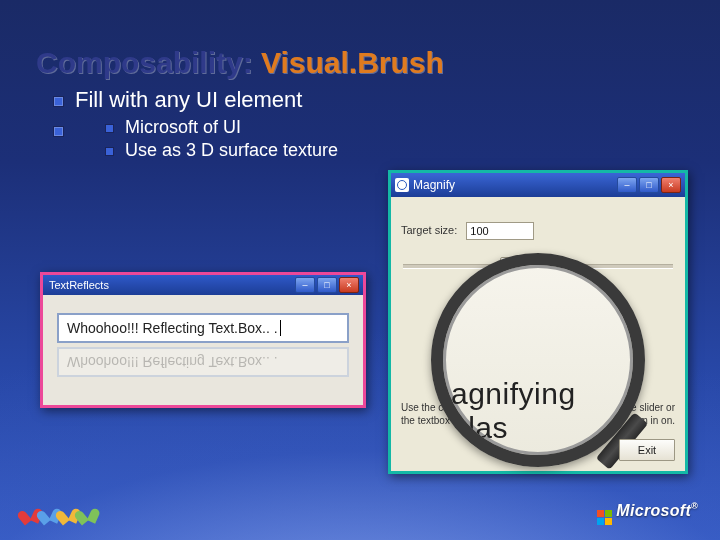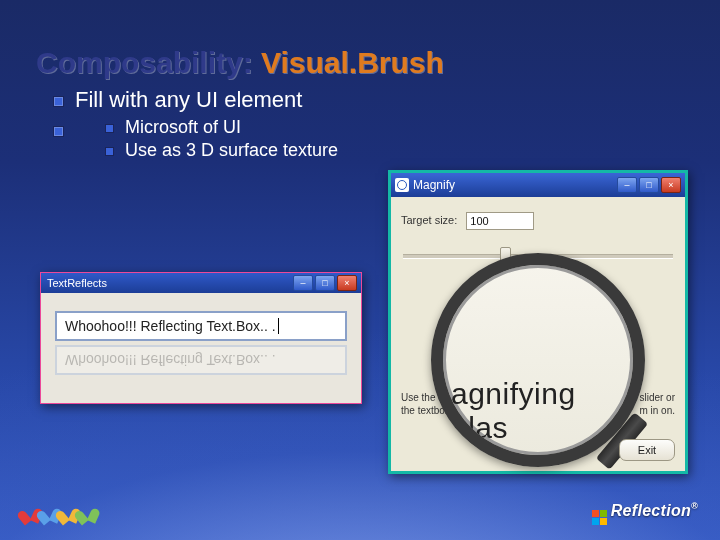--- a/index.html
+++ b/index.html
@@ -19,44 +19,44 @@
   }
   .title .hl{color:#e07b1f}
   ul.bullets{position:absolute;left:40px;top:76px;margin:9px;padding:0;list-style:none;font-size:22px;color:#fff}
   ul.bullets>li{margin:2px 0;padding-left:26px;position:relative}
   ul.bullets>li::before{content:"";position:absolute;left:4px;top:9px;width:9px;height:9px;background:#3a62d8;border:1px solid #1a245a;box-shadow:0 0 0 1px rgba(255,255,255,.25) inset}
   ul.sub{margin:4px 0 0 28px;padding:0;list-style:none;font-size:18px}
   ul.sub>li{margin:2px 0;padding-left:22px;position:relative}
   ul.sub>li::before{content:"";position:absolute;left:2px;top:7px;width:7px;height:7px;background:#3a62d8;border:1px solid #1a245a}
 
   
-  .winL{position:absolute;left:40px;top:272px;width:320px;height:130px;background:#e9e6dd;border:1px solid #ec4899;box-shadow:2px 3px 10px rgba(0,0,0,.5)}
+  .winL{position:absolute;left:40px;top:272px;width:320px;height:130px;background:#e9e6dd;border:3px solid #ec4899;box-shadow:2px 3px 10px rgba(0,0,0,.5)}
   .winL .bar{height:20px;background:linear-gradient(#2f59c9,#1c3d96);display:flex;align-items:center;padding:0 4px;color:#fff;font-size:11px}
   .winL .bar .t{flex:1;padding-left:2px}
   .winbtn{width:18px;height:14px;margin-left:2px;border:1px solid #254a9c;background:linear-gradient(#7da5f0,#2f59c9);border-radius:2px;display:flex;align-items:center;justify-content:center;font-size:9px;color:#fff}
   .winbtn.close{background:linear-gradient(#f08070,#c83a20);border-color:#7a2414}
   .winL .body{padding:18px 14px}
   .tbox{height:26px;border:2px solid #8aa0c8;background:#fff;display:flex;align-items:center;padding:0 8px;color:#222;font-family:Tahoma,sans-serif;font-size:14px}
   .tbox .cursor{width:1px;height:16px;background:#000;margin-left:2px}
   .reflect{margin-top:4px;height:26px;border:2px solid rgba(138,160,200,.35);background:rgba(255,255,255,.3);display:flex;align-items:center;padding:0 8px;color:rgba(40,40,40,.28);font-family:Tahoma,sans-serif;font-size:14px;transform:scaleY(-1);filter:blur(.4px)}
 
   
   .winR{position:absolute;left:388px;top:170px;width:294px;height:298px;background:#ece9d8;border:3px solid #14b8a6;box-shadow:2px 3px 10px rgba(0,0,0,.5)}
   .winR .bar{height:24px;background:linear-gradient(#3a66d6,#1c3d96);display:flex;align-items:center;padding:0 4px;color:#fff;font-size:12px}
   .winR .bar .icon{width:14px;height:14px;background:#fff;border-radius:2px;margin-right:4px;display:flex;align-items:center;justify-content:center}
   .winR .bar .icon::after{content:"";width:8px;height:8px;border:1.5px solid #2a5ac0;border-radius:50%}
   .winR .bar .t{flex:1}
-  .winR .content{padding:15px 10px 10px;color:#222;font-size:11px;position:relative;height:calc(100% - 24px);box-sizing:border-box}
+  .winR .content{padding:25px 10px 10px;color:#222;font-size:11px;position:relative;height:calc(100% - 24px);box-sizing:border-box}
   .lbl{font-size:11px;color:#333}
   .numbox{display:inline-block;width:60px;height:16px;border:1px solid #a09a86;background:#fff;margin-left:6px;vertical-align:middle;font-size:11px;padding:0 3px;line-height:16px;color:#111}
   .slider{position:relative;height:22px;margin:14px 2px 6px}
   .slider .track{position:absolute;left:0;right:0;top:10px;height:3px;background:#cfcabb;border-top:1px solid #b4af9e;border-bottom:1px solid #fff}
   .slider .thumb{position:absolute;top:3px;left:36%;width:9px;height:18px;background:linear-gradient(#f4f2e9,#d7d2c2);border:1px solid #9c9784;border-radius:2px}
   .desc{font-size:10px;color:#333;line-height:1.25;margin-top:126px}
-  .exitbtn{position:absolute;right:10px;bottom:10px;width:54px;height:20px;border:1px solid #9c9784;background:linear-gradient(#fdfdfb,#e6e2d4);font-size:11px;color:#222;display:flex;align-items:center;justify-content:center;border-radius:7px}
+  .exitbtn{position:absolute;right:10px;bottom:10px;width:54px;height:20px;border:1px solid #9c9784;background:linear-gradient(#fdfdfb,#e6e2d4);font-size:11px;color:#222;display:flex;align-items:center;justify-content:center;border-radius:1px}
 
   
   .lens{position:absolute;left:40px;top:56px;width:190px;height:190px;border-radius:50%;
     background:linear-gradient(180deg,#f6f4ec 0%,#eceade 100%);
     border:12px solid #3a3a3a;box-shadow:inset 0 0 0 3px #9a9a9a,0 3px 8px rgba(0,0,0,.4);overflow:hidden}
   .lens .row{position:absolute;left:18px;top:44px;display:flex;align-items:center}
   .chk{width:18px;height:18px;border:1px solid #6f9a5a;background:#fff;display:flex;align-items:center;justify-content:center;margin-right:8px}
   .chk::after{content:"";width:11px;height:6px;border-left:3px solid #2f8a2f;border-bottom:3px solid #2f8a2f;transform:rotate(-48deg);margin-top:-3px}
   .lens .maglabel{font-size:22px;color:#222;font-family:Tahoma,sans-serif}
   .lens .big{position:absolute;left:8px;bottom:10px;font-size:30px;color:#222;font-family:Tahoma,sans-serif;letter-spacing:.5px}
@@ -160,15 +160,15 @@
       <div class="heart h3"></div>
       <div class="heart h4"></div>
     </div>
   </div>
   <div class="mslogo">
     <span class="sq">
         <span></span>
         <span></span>
         <span></span>
         <span></span>
-      </span><span>Reflection</span><span style="font-size:9px;vertical-align:7px">®</span>
+      </span><span>Microsoft</span><span style="font-size:9px;vertical-align:7px">®</span>
   </div>
 </div>
 
 </body></html>

